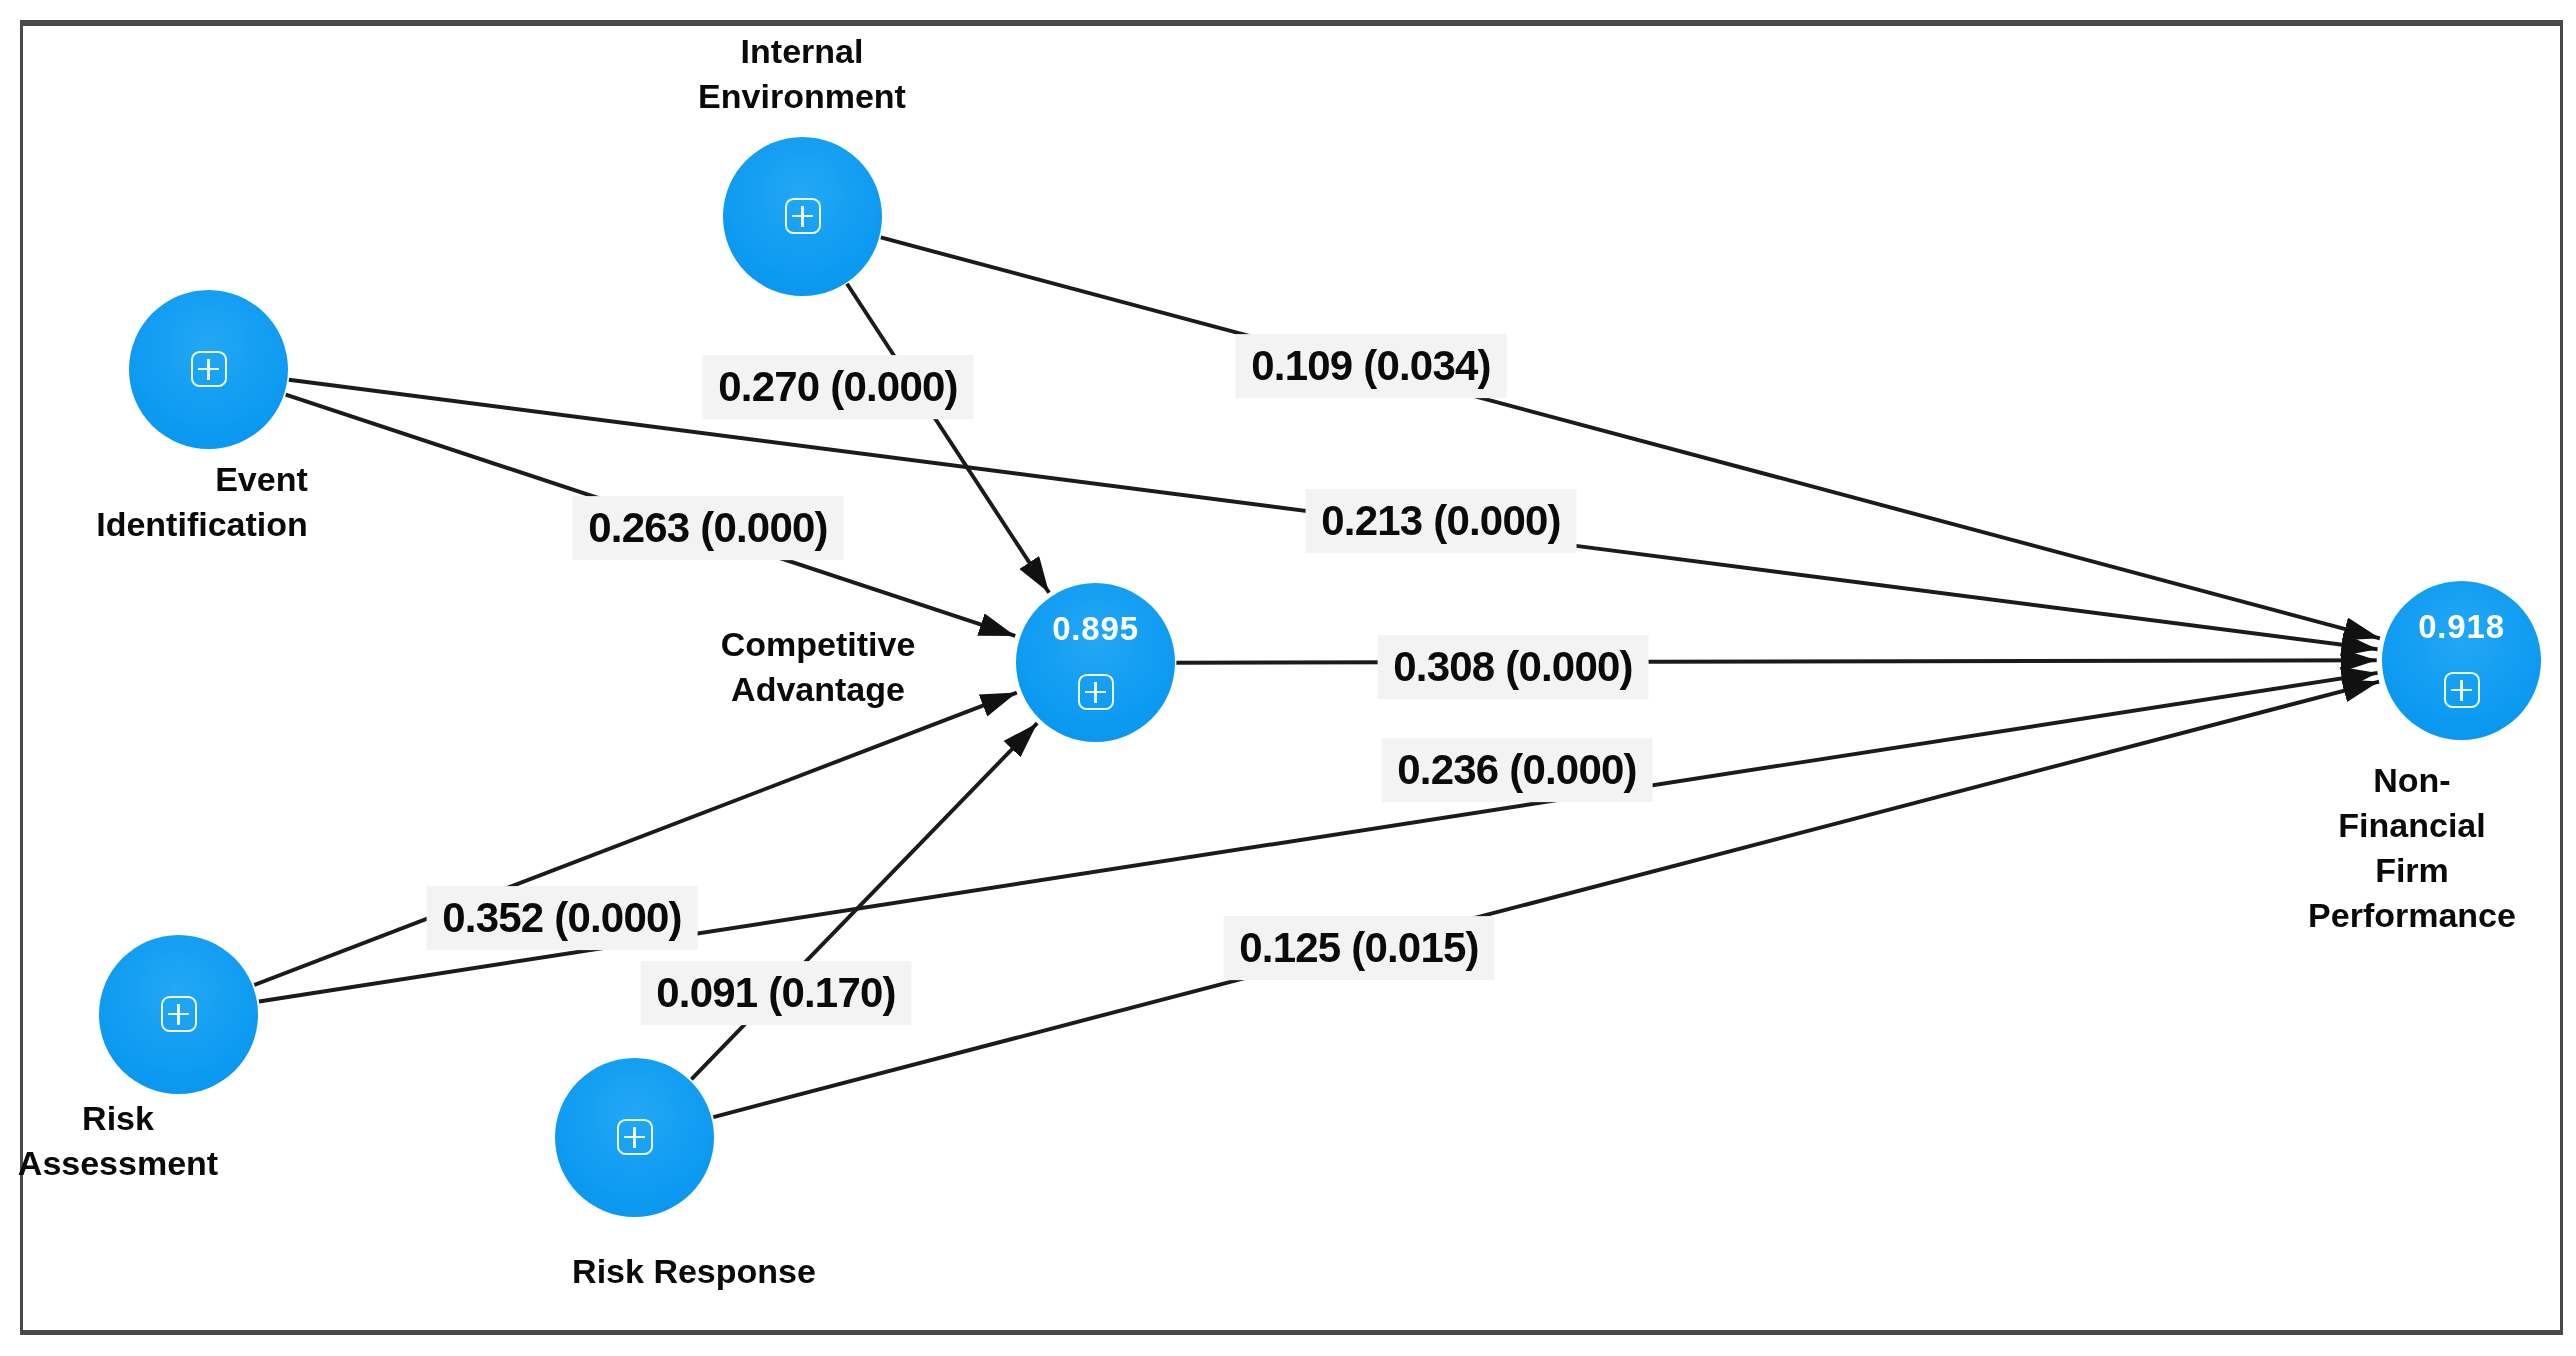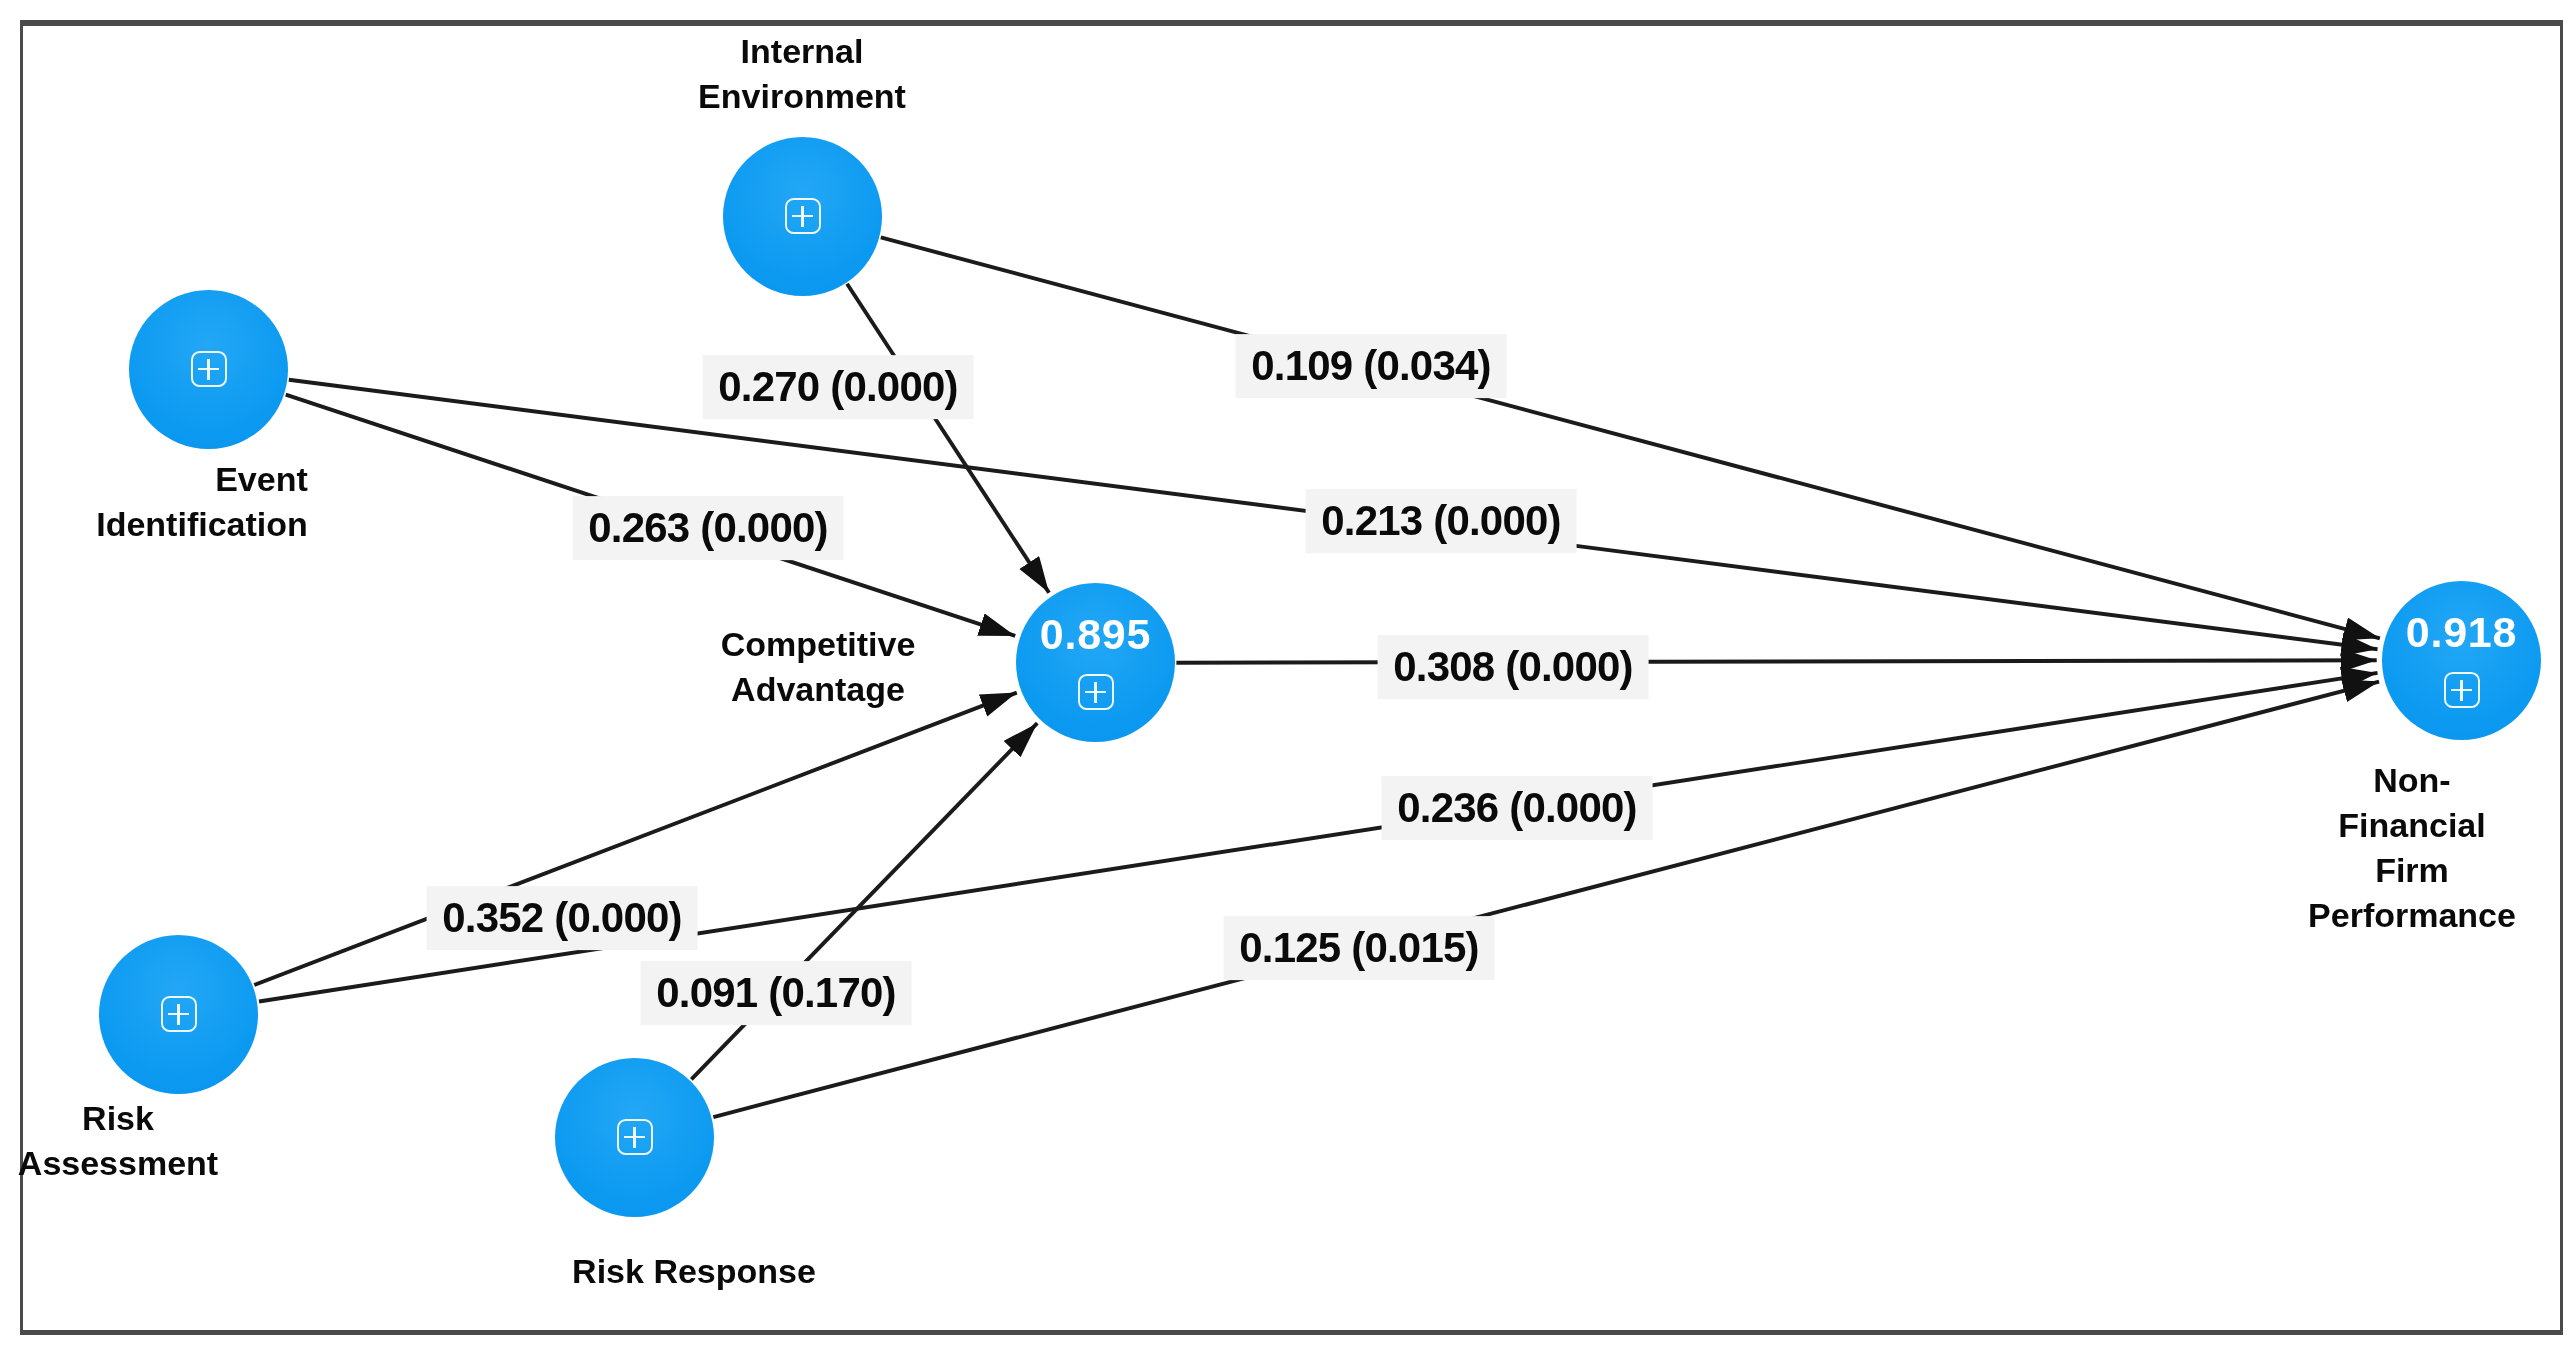--- a/index.html
+++ b/index.html
@@ -12,21 +12,21 @@
     box-sizing:border-box;border-style:solid;border-color:#4a4a4a;
     border-width:6.3px 3.9px 5.5px 3.9px;background:transparent;
   }
   svg.edges{position:absolute;left:0;top:0;}
   .node{
     position:absolute;width:159px;height:159px;border-radius:50%;
     background:radial-gradient(circle at 50% 35%, #23a7f5 0%, #0c9af1 65%, #0a93ec 100%);
   }
   .node .r2{
     position:absolute;top:27px;left:0;width:100%;text-align:center;
-    color:#ffffff;font-size:43px;font-weight:bold;letter-spacing:0.8px;
+    color:#ffffff;font-size:33px;font-weight:bold;letter-spacing:0.8px;
   }
   .plus-icon{
     position:absolute;left:50%;width:36px;height:36px;margin-left:-18px;
     box-sizing:border-box;border:2.8px solid rgba(255,255,255,0.92);border-radius:8.6px;
   }
   .plus-icon::before{
     content:"";position:absolute;left:50%;top:5.5px;bottom:5.5px;width:2.8px;
     margin-left:-1.4px;background:rgba(255,255,255,0.92);
   }
   .plus-icon::after{
@@ -109,18 +109,18 @@
   <div class="node-label" style="left:694px;top:1249px;">Risk Response</div>
   <div class="node-label" style="left:2412px;top:758px;">Non-Financial
 Firm Performance</div>
 
   <div class="path-label" style="left:838px;top:387px;">0.270 (0.000)</div>
   <div class="path-label" style="left:1371px;top:366px;">0.109 (0.034)</div>
   <div class="path-label" style="left:708px;top:528px;">0.263 (0.000)</div>
   <div class="path-label" style="left:1441px;top:521px;">0.213 (0.000)</div>
   <div class="path-label" style="left:1513px;top:667px;">0.308 (0.000)</div>
   <div class="path-label" style="left:562px;top:874px;margin-top:44px;">0.352 (0.000)</div>
-  <div class="path-label" style="left:1517px;top:808px;">0.236 (0.000)</div>
+  <div class="path-label" style="left:1517px;top:770px;">0.236 (0.000)</div>
   <div class="path-label" style="left:776px;top:993px;">0.091 (0.170)</div>
   <div class="path-label" style="left:1359px;top:948px;">0.125 (0.015)</div>
 
 </div>
 
 
 </body></html>

